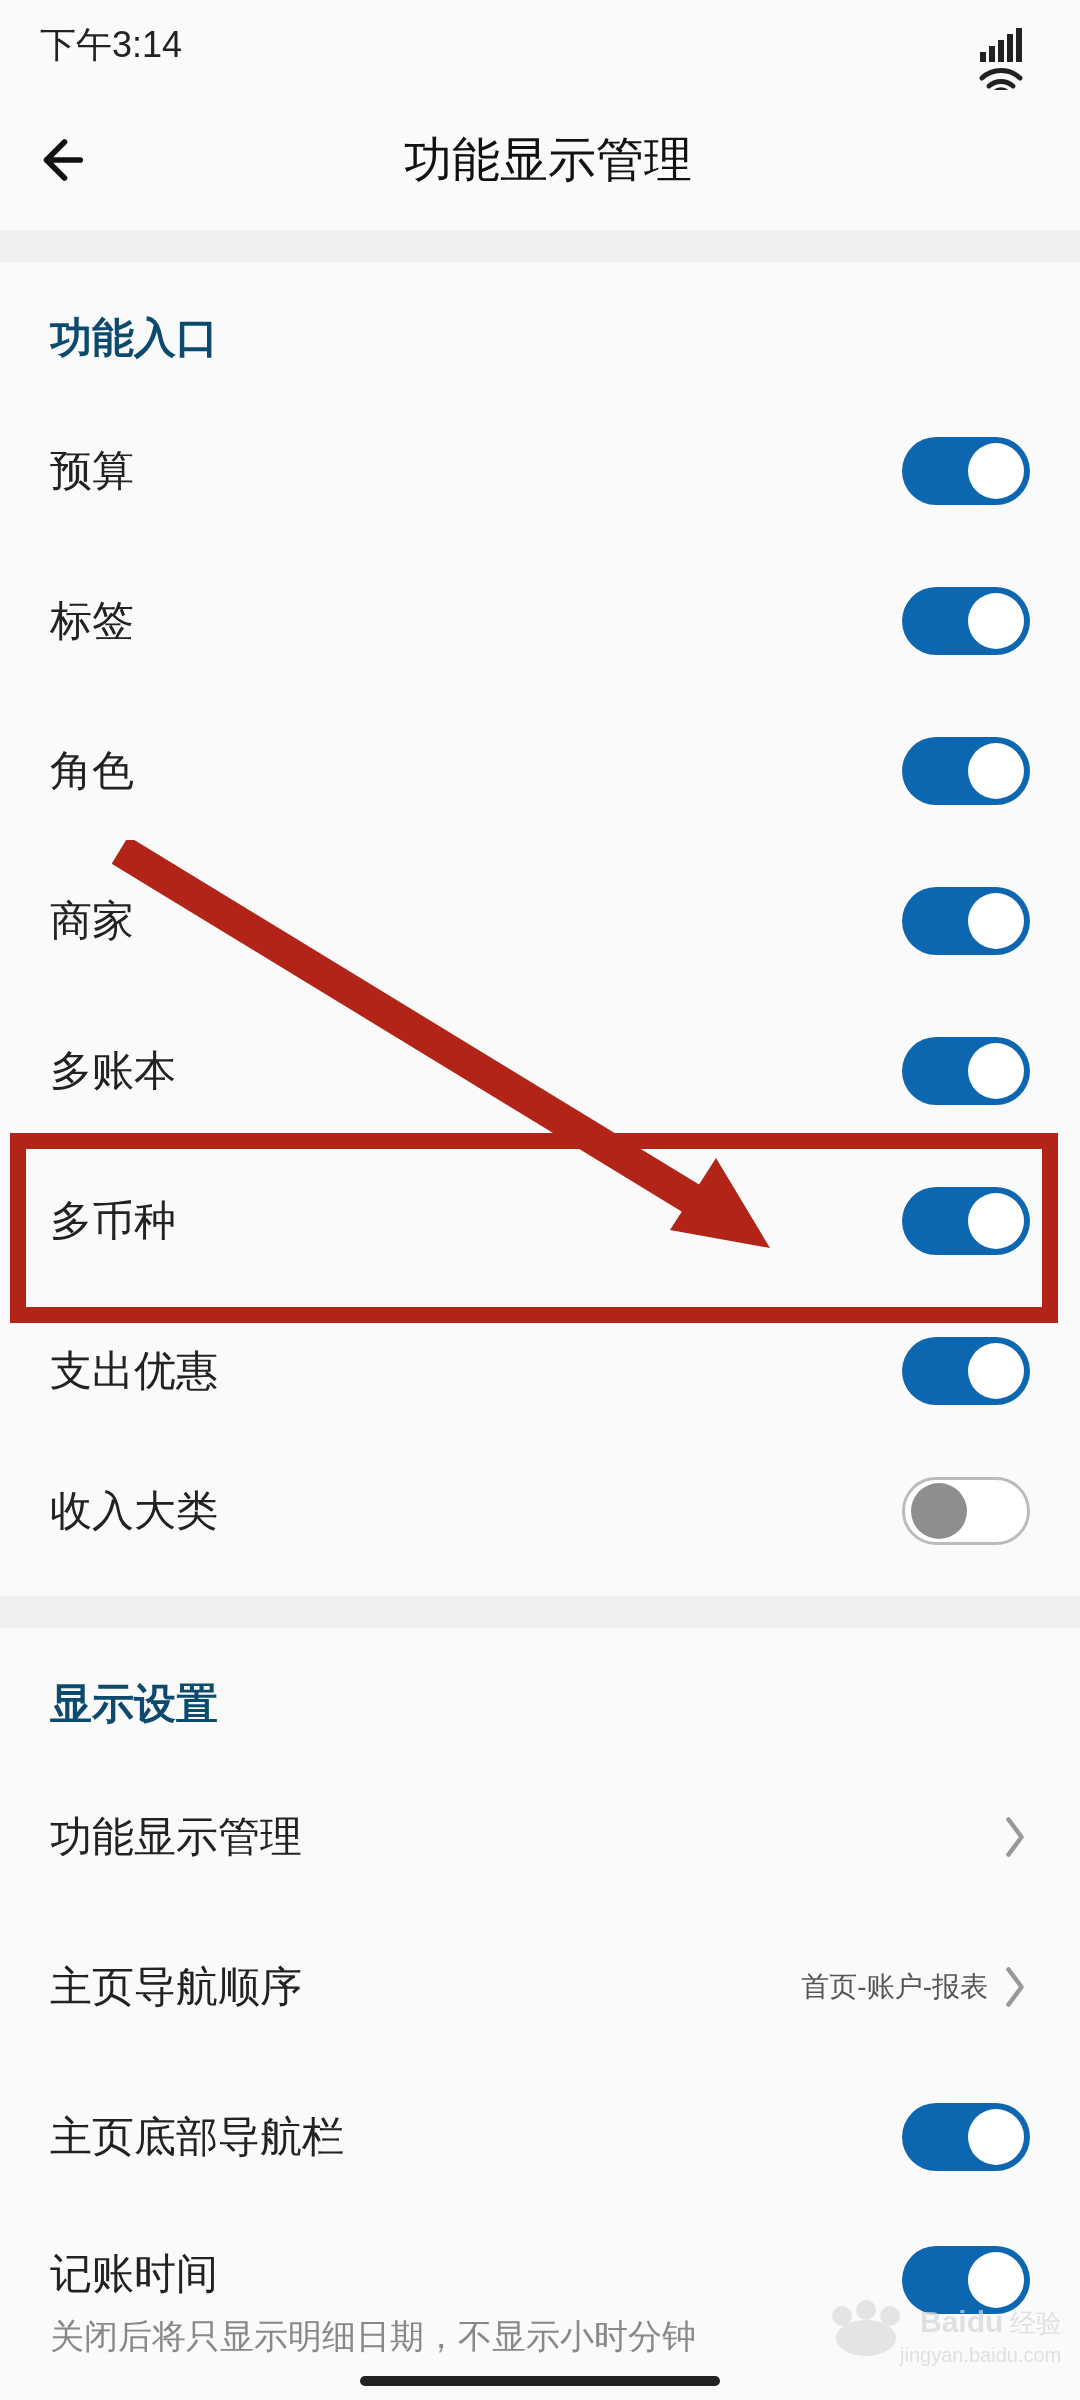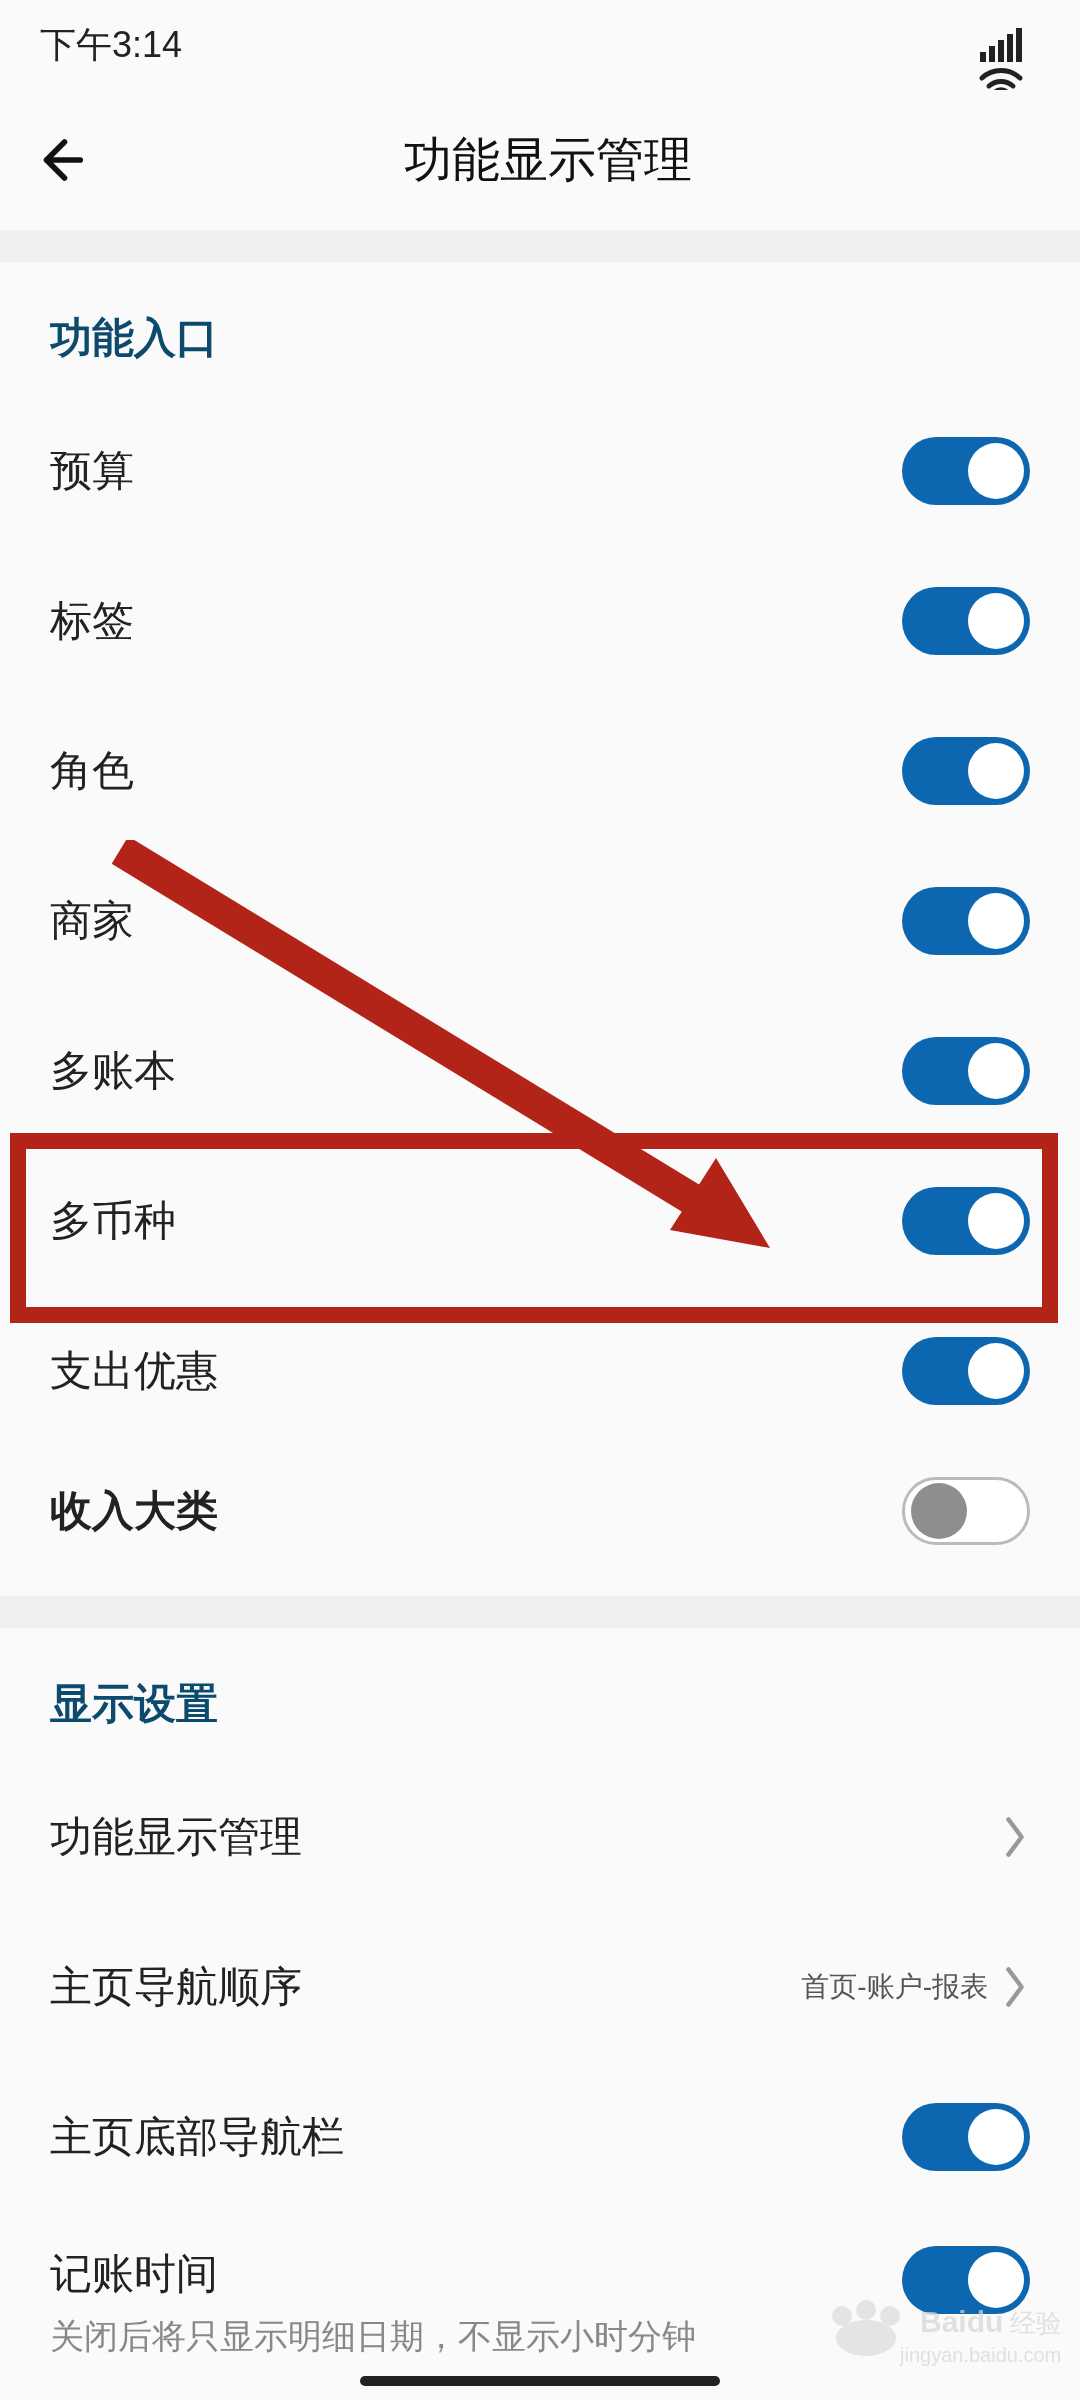--- a/index.html
+++ b/index.html
@@ -147,21 +147,21 @@
         </div>
     </div>
 
     <div class="row">
       <span class="row-label">支出优惠</span>
       <div class="toggle on">
           <div class="knob"></div>
         </div>
     </div>
 
-    <div class="row" style="padding-bottom:40px;font-weight:bold;">
+    <div class="row" style="padding-bottom:40px;">
       <span class="row-label">收入大类</span>
       <div class="toggle off">
           <div class="knob"></div>
         </div>
     </div>
   </div>
 
   <div class="section-gap"></div>
 
   <div class="section">

